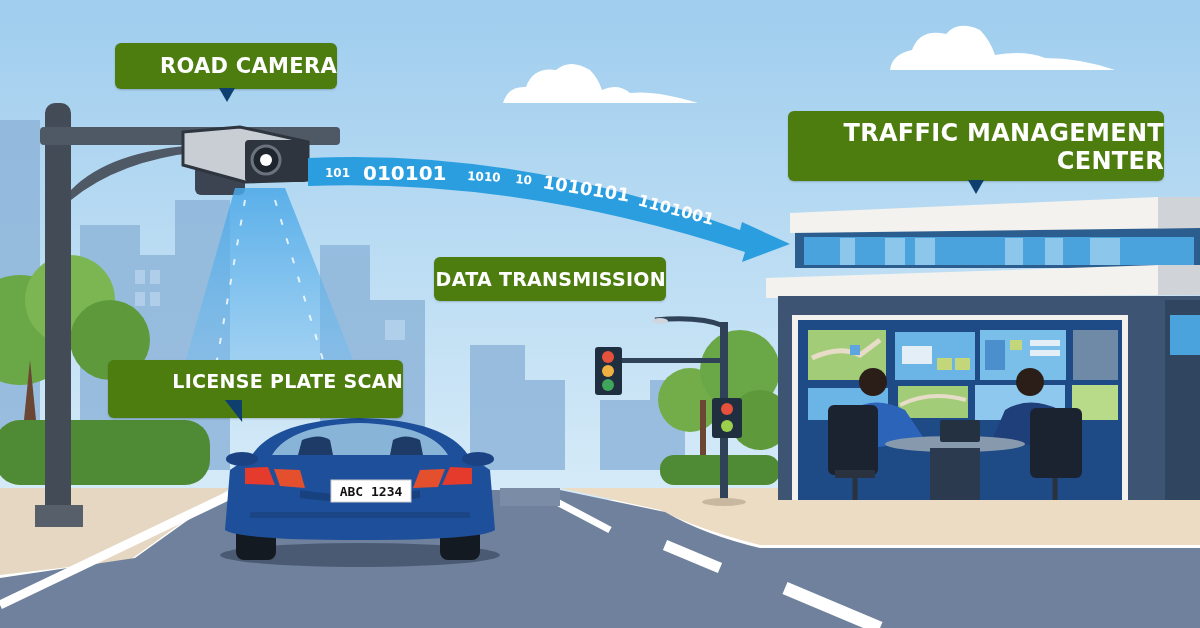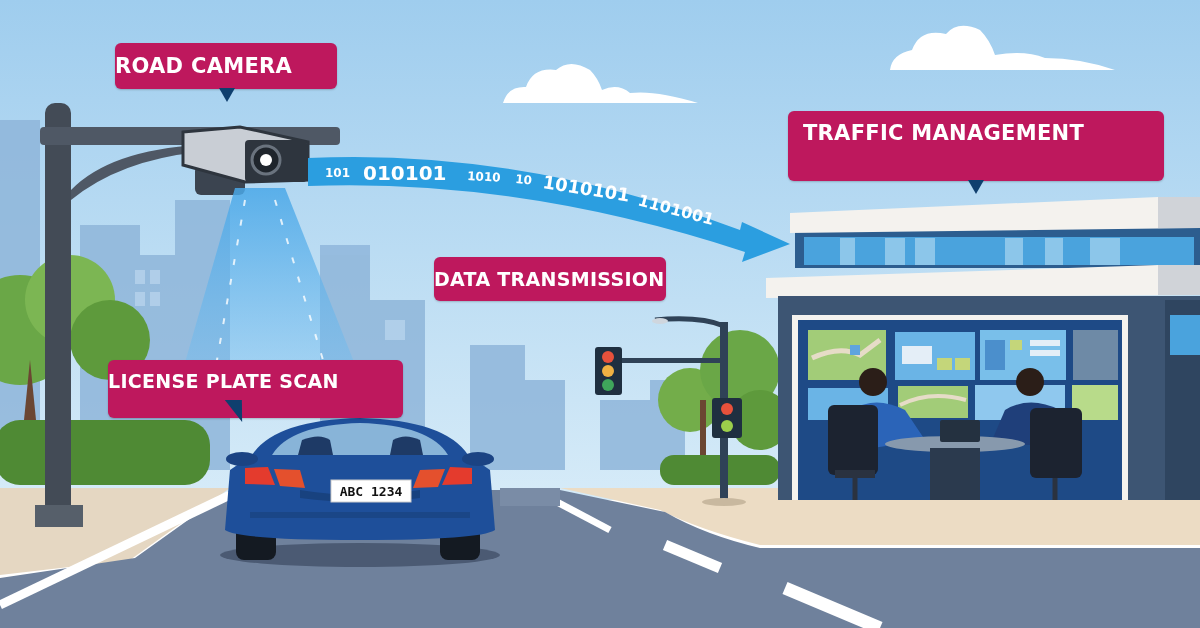--- a/index.html
+++ b/index.html
@@ -1,22 +1,22 @@
 <!DOCTYPE html>
 <html><head>
 <meta charset="utf-8">
 <style>
   html,body{margin:0;padding:0;}
   body{width:1200px;height:628px;overflow:hidden;position:relative;font-family:"DejaVu Sans",sans-serif;}
   #scene{position:absolute;left:0;top:0;width:1200px;height:464px;}
-  .callout{position:absolute;background:#be185d;color:#fff;font-weight:bold;border-radius:6px;text-align:left;letter-spacing:0.3px;box-shadow:0 1px 2px rgba(0,0,0,0.2);}
+  .callout{position:absolute;background:#4d7c0f;color:#fff;font-weight:bold;border-radius:6px;text-align:right;letter-spacing:0.3px;box-shadow:0 1px 2px rgba(0,0,0,0.2);}
   .callout .tail{position:absolute;width:0;height:0;border-left:8px solid transparent;border-right:8px solid transparent;border-top:14px solid #0f3f6e;}
   .c-road{left:115px;top:43px;width:222px;height:46px;font-size:21px;line-height:46px;}
   .c-road .tail{left:104px;top:45px;}
-  .c-tmc{left:788px;top:111px;width:376px;height:70px;font-size:21px;line-height:28px;padding-top:8px;box-sizing:border-box;padding-left:15px;}
+  .c-tmc{left:788px;top:111px;width:376px;height:70px;font-size:24px;line-height:28px;padding-top:8px;box-sizing:border-box;padding-left:15px;}
   .c-tmc .tail{left:180px;top:69px;}
   .c-data{left:434px;top:257px;width:232px;height:44px;font-size:19px;line-height:44px;}
   .c-lps{left:108px;top:360px;width:295px;height:58px;font-size:19px;line-height:42px;}
   .c-lps .tail{left:122px;top:40px;border-top:22px solid #0f3f6e;border-left:7px solid transparent;border-right:10px solid transparent;transform:skewX(25deg);}
   .plate-text{font-family:"DejaVu Sans Mono",monospace;font-weight:bold;font-size:13px;fill:#111;}
   .binary{fill:#fff;font-family:"DejaVu Sans",sans-serif;font-weight:bold;}
 </style>
 </head>
 <body>
 
@@ -231,20 +231,21 @@
 </svg>
 </div>
 
 <div class="callout c-road">
   <span>ROAD CAMERA</span>
   <span class="tail"></span>
 </div>
 
 <div class="callout c-tmc">
   <div>TRAFFIC MANAGEMENT</div>
+  <div>CENTER</div>
   <span class="tail"></span>
 </div>
 
 <div class="callout c-data">
   <span>DATA TRANSMISSION</span>
 </div>
 
 <div class="callout c-lps">
   <span>LICENSE PLATE SCAN</span>
   <span class="tail"></span>

